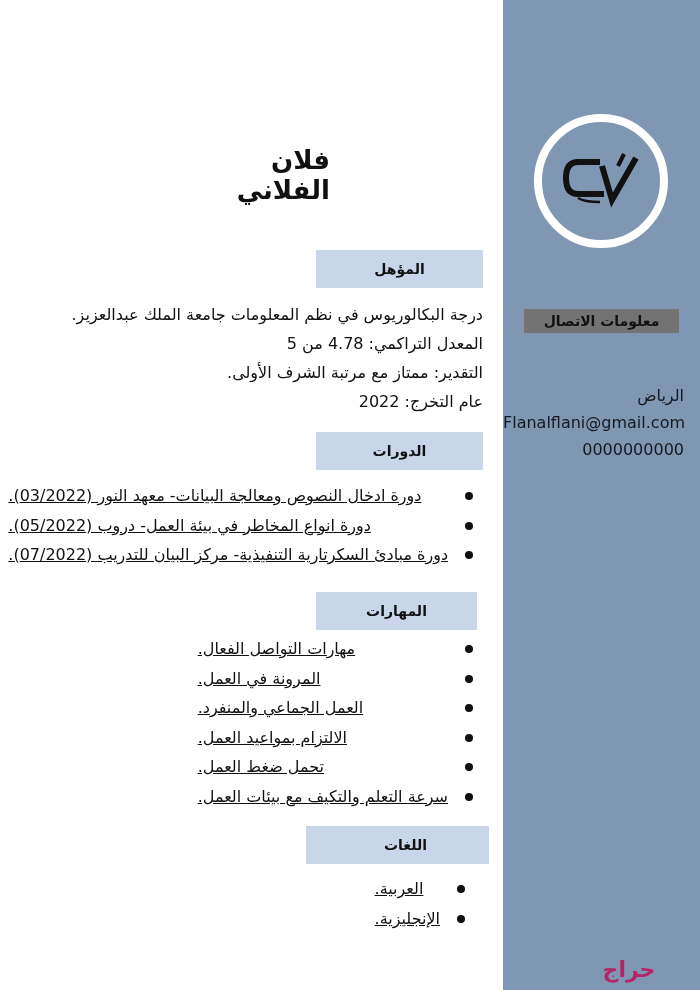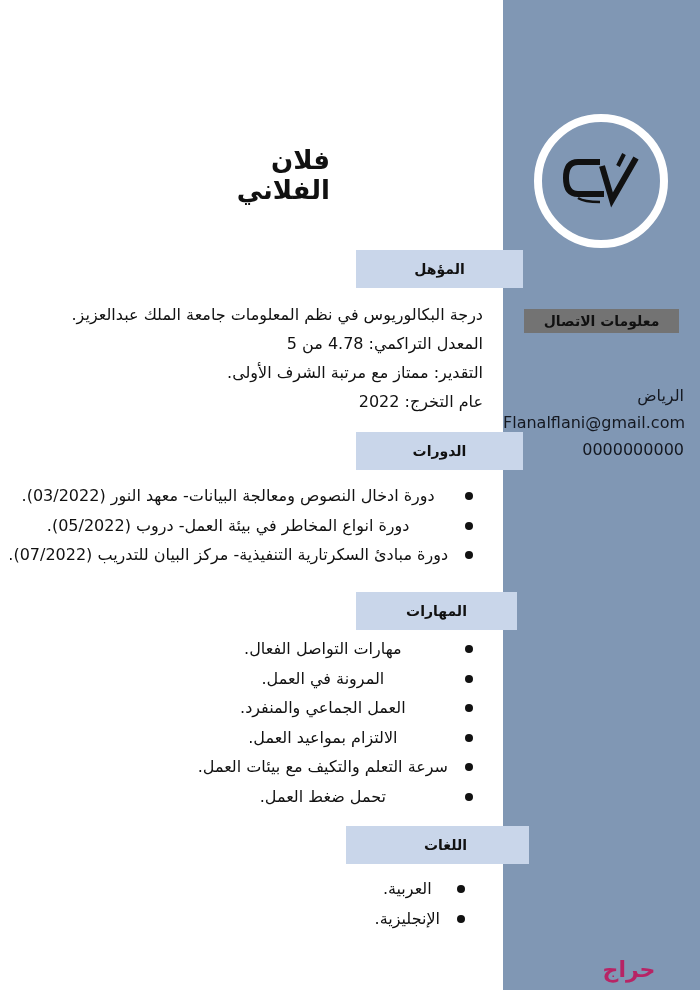--- a/index.html
+++ b/index.html
@@ -33,29 +33,29 @@
     color: #be185d; font-size: 22px; font-weight: bold; direction: rtl; text-align: center;
     opacity: 0.9;
   }
   .name {
     position: absolute; left: 180px; top: 145px; width: 150px;
     direction: rtl; text-align: right; font-size: 26px; font-weight: bold;
   }
   .section-head {
     position: absolute; height: 38px; background: #c9d6ea;
     display: flex; align-items: center; justify-content: center;
-    font-size: 14px; font-weight: bold; direction: rtl; margin-left: 40px;
+    font-size: 14px; font-weight: bold; direction: rtl;
   }
   .para {
     position: absolute; right: 217px; direction: rtl; text-align: right;
     font-size: 16px; line-height: 29px; white-space: nowrap;
   }
   ul.blist {
     position: absolute; margin: 0; padding: 0; list-style: none;
-    direction: rtl; text-align: center; font-size: 16px; line-height: 29.5px; white-space: nowrap;
+    direction: rtl; text-align: left; font-size: 16px; line-height: 29.5px; white-space: nowrap; text-decoration: underline;
   }
   ul.blist li { position: relative; padding-right: 27px; }
   ul.blist li::before {
     content: ""; position: absolute; right: 2px; top: 11px; width: 8px; height: 8px;
     border-radius: 50%; background: #111111;
   }
 </style>
 </head>
 <body>
 
@@ -96,21 +96,21 @@
   <li>دورة انواع المخاطر في بيئة العمل- دروب (05/2022).</li>
   <li>دورة مبادئ السكرتارية التنفيذية- مركز البيان للتدريب (07/2022).</li>
 </ul>
 
 <div class="section-head" style="left:316px; top:592px; width:161px;">المهارات</div>
 <ul class="blist" style="right:225px; top:634px;">
   <li>مهارات التواصل الفعال.</li>
   <li>المرونة في العمل.</li>
   <li>العمل الجماعي والمنفرد.</li>
   <li>الالتزام بمواعيد العمل.</li>
+  <li>تحمل ضغط العمل.</li>
   <li>سرعة التعلم والتكيف مع بيئات العمل.</li>
-  <li>تحمل ضغط العمل.</li>
 </ul>
 
 <div class="section-head" style="left:306px; top:826px; width:167px;padding-left:16px;">اللغات</div>
 <ul class="blist" style="right:233px; top:874px;">
   <li>العربية.</li>
   <li>الإنجليزية.</li>
 </ul>
 
 </body></html>

